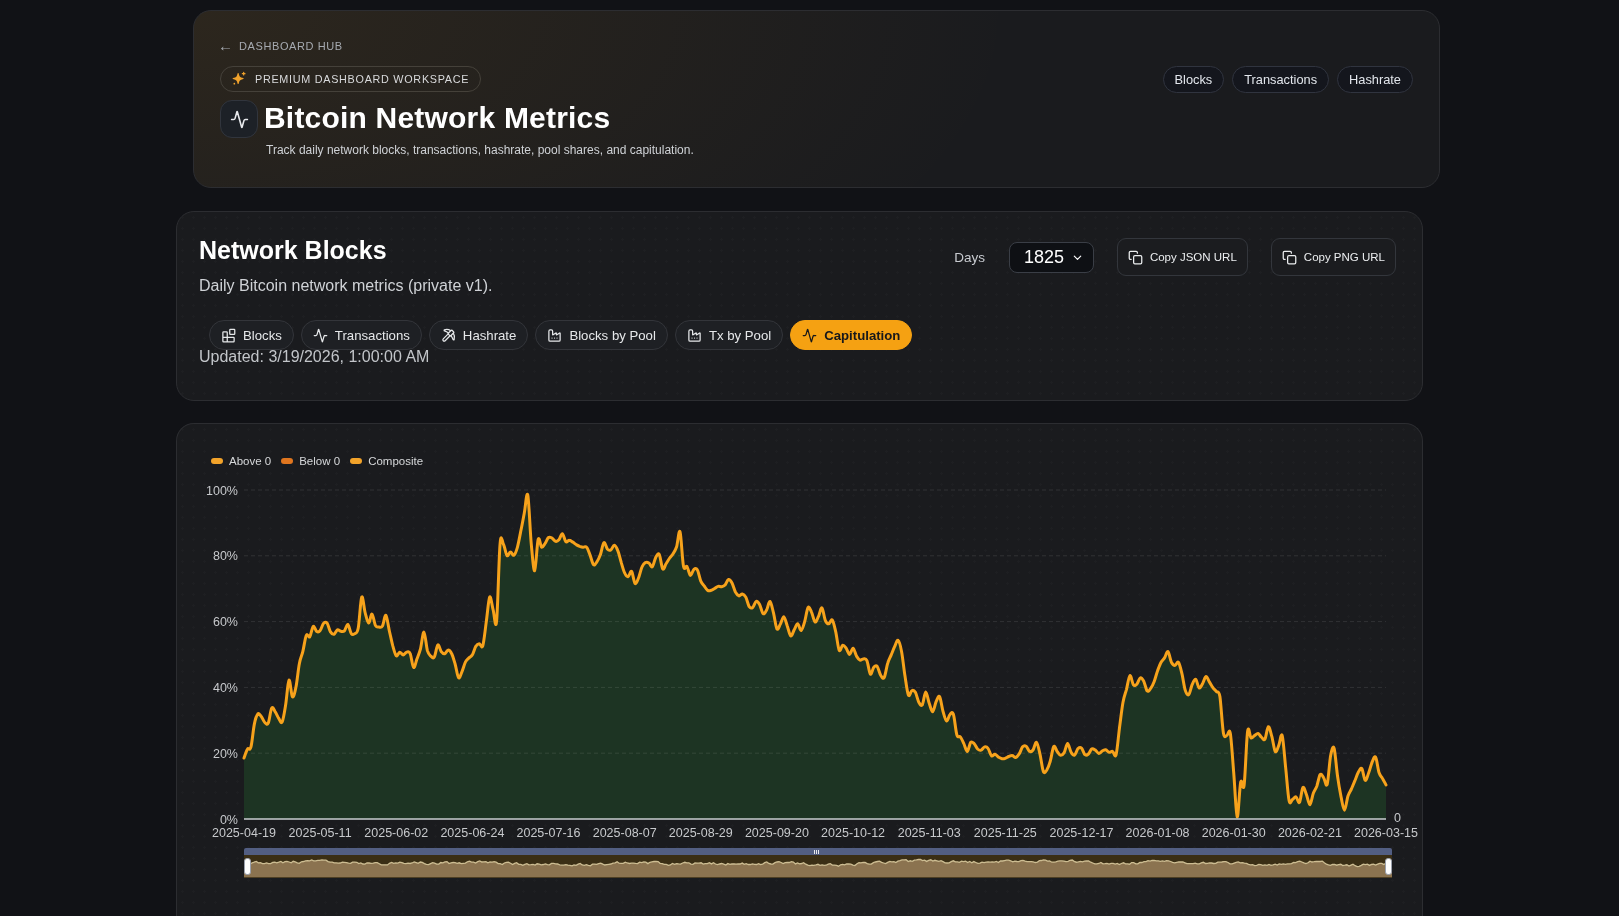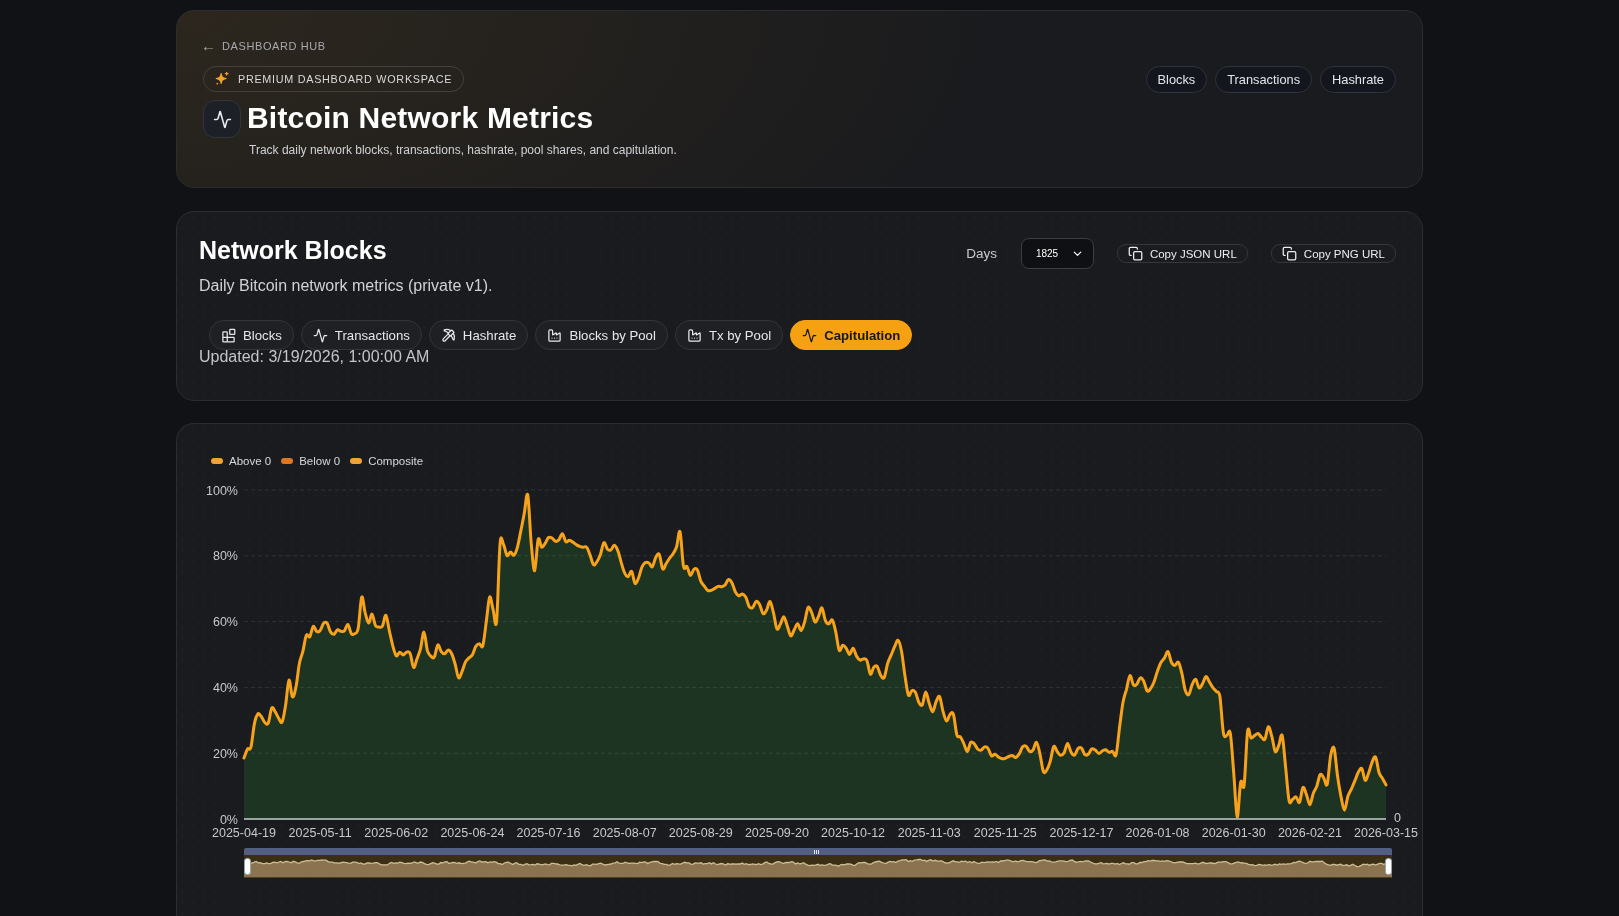--- a/index.html
+++ b/index.html
@@ -1,41 +1,41 @@
 <!DOCTYPE html>
 <html><head>
 <meta charset="utf-8">
 <style>
 * { margin:0; padding:0; box-sizing:border-box; }
 html,body { width:1619px; height:916px; overflow:hidden; background:#111216; font-family:"Liberation Sans", sans-serif; }
 .card { position:absolute; left:176px; width:1247px; background:#1a1b1e; border:1px solid #2c2d31; border-radius:18px; }
 .texture { background-image: radial-gradient(rgba(255,255,255,0.014) 1px, transparent 1.2px); background-size:11px 11px; }
 #card1 { top:10px; height:178px;
-  background: radial-gradient(820px 400px at 0px 0px, rgba(200,135,25,0.105) 0%, rgba(200,135,25,0.055) 50%, rgba(200,135,25,0.0) 100%), #1a1b1e; }
+  background: radial-gradient(820px 400px at 0px 0px, rgba(200,135,25,0.105) 0%, rgba(200,135,25,0.055) 50%, rgba(200,135,25,0.0) 100%), #1a1b1e; margin-left: 17px; }
 #card2 { top:211px; height:190px; }
 #card3 { top:423px; height:493px; border-bottom:none; border-bottom-left-radius:0; border-bottom-right-radius:0; }
 .hub { position:absolute; left:24px; top:25px; font-size:11px; letter-spacing:0.6px; color:#a6aab0; }
 .hub .arr { font-size:15px; letter-spacing:0; margin-right:6px; color:#a6aab0; position:relative; top:0.5px; }
 .badge { position:absolute; left:26px; top:55px; height:26px; display:flex; align-items:center; gap:8px; padding:0 11px 0 10px; border:1px solid #45413a; border-radius:14px; color:#d9dadc; font-size:10.8px; letter-spacing:0.72px; }
 .iconbox { position:absolute; left:26px; top:89px; width:38px; height:38px; border-radius:12px; background:#1d2127; border:1px solid #31353d; display:flex; align-items:center; justify-content:center; }
 .h1 { position:absolute; left:70px; top:90px; font-size:30px; font-weight:bold; color:#fff; letter-spacing:0.2px; }
 .sub1 { position:absolute; left:72px; top:132px; font-size:12px; color:#cfd2d6; }
 .toppills { position:absolute; right:26px; top:55px; display:flex; gap:8px; }
 .tpill { height:27px; display:flex; align-items:center; padding:0 11px; border:1px solid #30343f; border-radius:14px; background:#14161d; color:#e2e6ec; font-size:12.8px; }
 .h2 { position:absolute; left:22px; top:24px; font-size:25px; font-weight:bold; color:#fff; }
 .sub2 { position:absolute; left:22px; top:65px; font-size:16px; color:#cfd2d6; }
 .tabs { position:absolute; left:32px; top:108px; display:flex; gap:7px; }
 .tab { height:30px; display:flex; align-items:center; gap:7px; padding:0 11px; border:1px solid #33353a; border-radius:15px; background:#1e2024; color:#e6e8ea; font-size:13.2px; }
 .tab svg { flex:none; }
 .tab.active { background:#f5a112; border-color:#f5a112; color:#17181b; font-weight:bold; }
 .updated { position:absolute; left:22px; top:136px; font-size:16px; color:#c2c5c9; }
 .ctrl { position:absolute; right:26px; top:26px; display:flex; align-items:center; gap:23px; }
 .days { color:#c8cbd0; font-size:13.5px; margin-right:1px; }
-.select { height:31px; width:73px; background:#0e1014; border:1px solid #3a3e46; border-radius:8px; color:#fff; font-size:10px; display:flex; align-items:center; justify-content:space-between; padding:0 10px 0 14px; }
-.cbtn { height:19px; display:flex; align-items:center; gap:7px; padding:0 10px; border:1px solid #33363c; border-radius:9px; background:#1b1c1f; color:#eceef0; font-size:11.5px; }
+.select { height:31px; width:85px; background:#0e1014; border:1px solid #3a3e46; border-radius:8px; color:#fff; font-size:18px; display:flex; align-items:center; justify-content:space-between; padding:0 10px 0 14px; }
+.cbtn { height:38px; display:flex; align-items:center; gap:7px; padding:0 10px; border:1px solid #33363c; border-radius:9px; background:#1b1c1f; color:#eceef0; font-size:11.5px; }
 .legend { position:absolute; left:34px; top:31px; display:flex; align-items:center; gap:10px; font-size:11.5px; color:#d6d8da; }
 .leg { display:flex; align-items:center; gap:6px; }
 .sw { width:12px; height:6px; border-radius:3px; }
 .slider { position:absolute; left:67px; top:424px; width:1148px; height:30px; }
 .slider .strip { position:absolute; left:0; top:0; width:100%; height:7px; background:#525e82; border-radius:2px 2px 0 0; }
 .slider .grip { position:absolute; left:50%; top:2px; width:8px; height:4px; margin-left:-4px;
   background:linear-gradient(90deg,#e8e9ee 0 1px,transparent 1px 2px,#e8e9ee 2px 3px,transparent 3px 4px,#e8e9ee 4px 5px,transparent 5px); }
 .handle { position:absolute; top:10px; width:7px; height:17px; background:#fdfdfd; border:1px solid #9aa0ac; border-radius:3px; z-index:3; }
 .caption { position:absolute; left:22px; top:467px; font-size:12.2px; color:#babdc2; }
 svg text { font-family:"Liberation Sans", sans-serif; }

